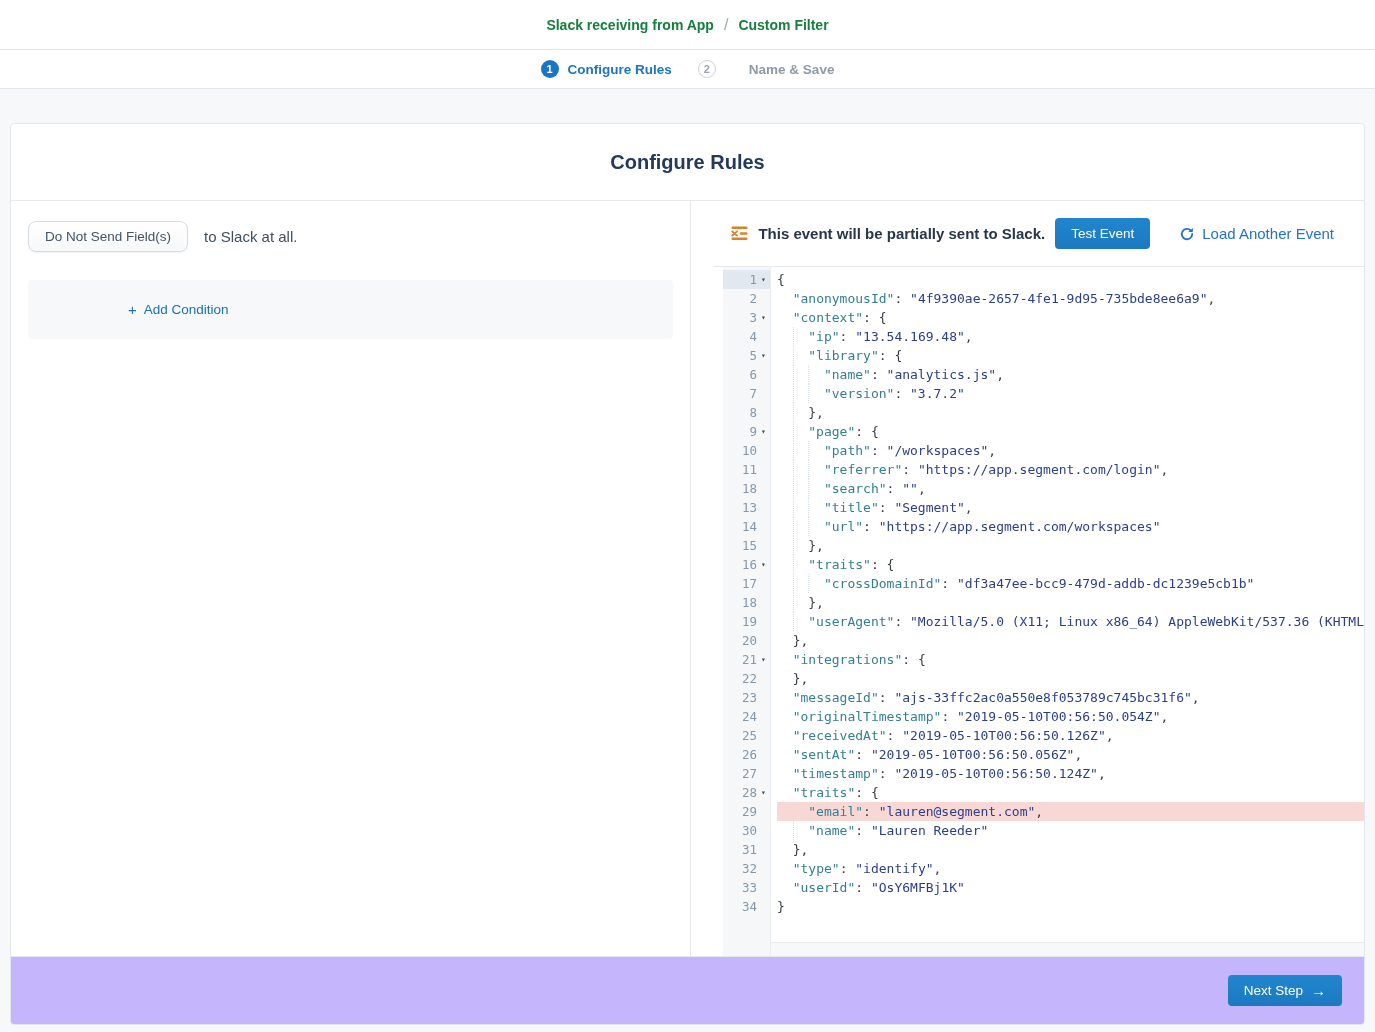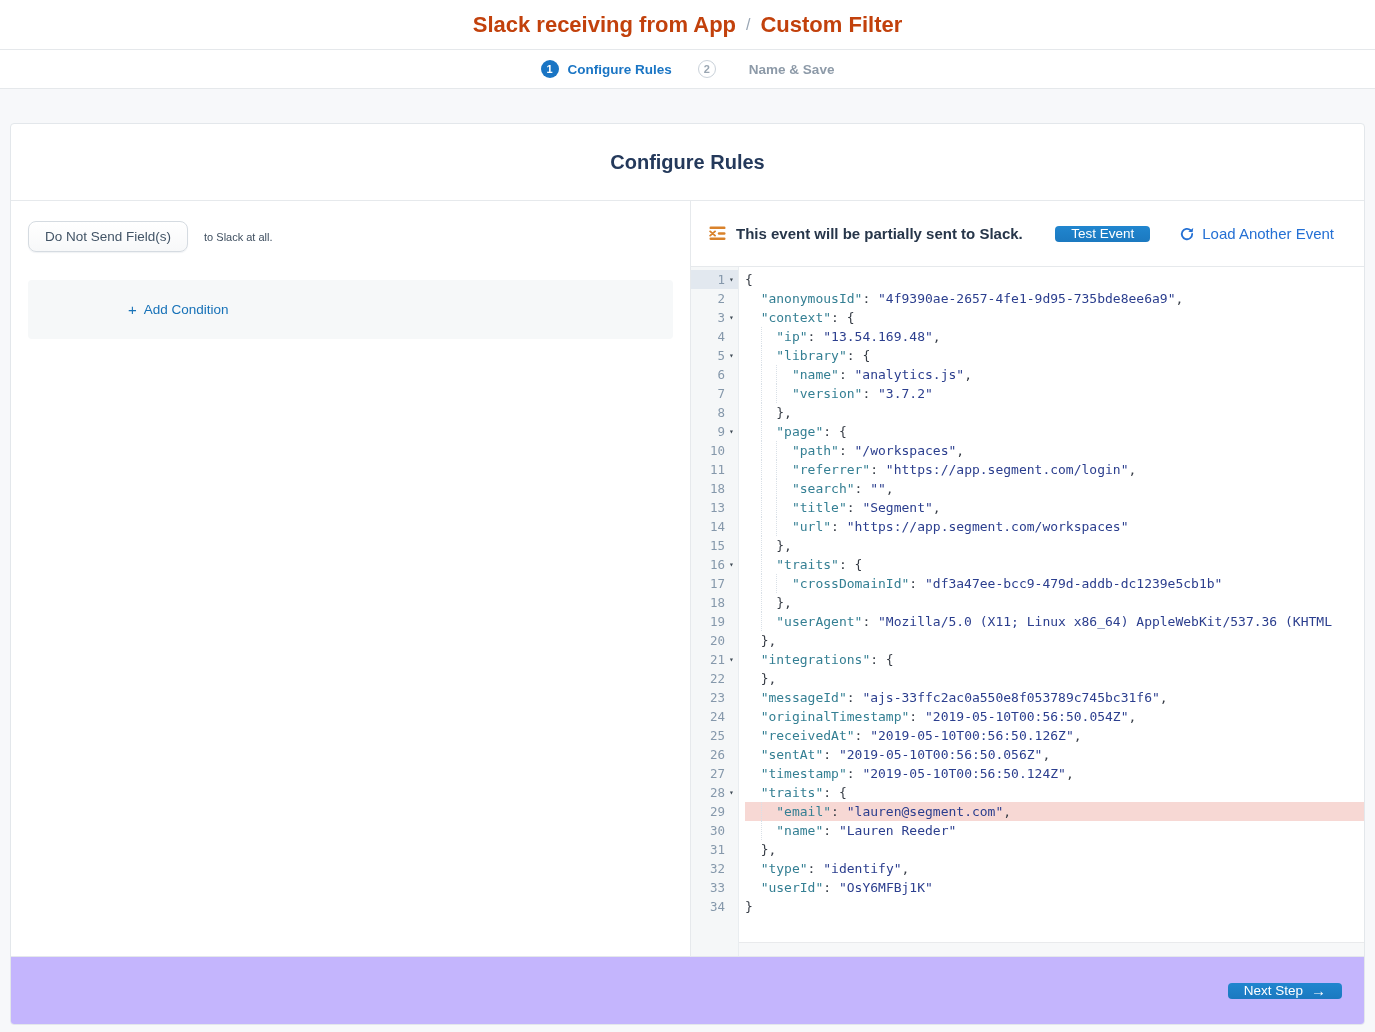--- a/index.html
+++ b/index.html
@@ -3,21 +3,21 @@
 <meta charset="utf-8">
 <style>
   * { margin:0; padding:0; box-sizing:border-box; }
   html,body { background:#f7f8fa; }
   body { width:1375px; height:1032px; position:relative; overflow:hidden;
          font-family:"Liberation Sans", sans-serif; color:#26394e; }
 
   
   .topbar { height:50px; background:#fff; border-bottom:1px solid #e5e8eb;
             display:flex; align-items:center; justify-content:center; }
-  .crumb { font-size:22px; font-weight:700; color:#c2410c; }
+  .crumb { font-size:14px; font-weight:700; color:#15803d; }
   .crumb-sep { color:#9aa7b5; font-weight:400; margin:0 10px; font-size:16px; }
 
   .stepbar { height:39px; background:#fff; border-bottom:1px solid #e5e8eb;
              display:flex; align-items:center; justify-content:center; gap:26px; }
   .step { display:flex; align-items:center; gap:9px; cursor:default; }
   .step-circle { width:18px; height:18px; border-radius:50%; font-size:11px; font-weight:700;
                  display:flex; align-items:center; justify-content:center; }
   .step.active .step-circle { background:#1a75c4; color:#fff; }
   .step.active .step-label { color:#1a75c4; font-weight:700; font-size:13.5px; }
   .step.inactive .step-circle { background:#fff; border:1px solid #c9d1d9; color:#9aa6b2; }
@@ -33,33 +33,33 @@
 
   .card-body { flex:1; display:flex; min-height:0; }
 
   
   .left-col { width:680px; border-right:1px solid #e6e9ec; padding:20px 17px; }
   .rule-row { display:flex; align-items:center; gap:16px; }
   .chip { height:31px; padding:0 16px; display:flex; align-items:center;
           background:linear-gradient(#ffffff,#f7f8f9); border:1px solid #d5dbe1;
           border-radius:8px; font-size:13.5px; font-weight:500; color:#425466;
           box-shadow:0 1px 1px rgba(67,90,111,0.08); cursor:pointer; white-space:nowrap; }
-  .rule-suffix { font-size:11px; color:#3f4f60; }
+  .rule-suffix { font-size:15px; color:#3f4f60; }
   .add-box { margin-top:28px; height:59px; background:#f6f8f9; border-radius:4px;
              display:flex; align-items:center; padding-left:100px; }
   .add-link { display:flex; align-items:center; gap:7px; color:#1772b8;
               font-size:13.5px; font-weight:500; cursor:pointer; }
   .plus { font-size:15px; font-weight:500; line-height:1; }
 
   
-  .right-col { flex:1; display:flex; flex-direction:column; min-width:0; }
+  .right-col { flex:1; display:flex; flex-direction:column; min-width:0;align-items:flex-end; }
   .event-header { height:66px; border-bottom:1px solid #e6e9ec; display:flex;
                   align-items:center; padding:0 30px 0 18px; gap:10px; }
   .event-status { flex:1; font-size:15px; font-weight:700; color:#27364a; }
-  .btn-blue { height:16px; padding:0 16px; border:none; border-radius:4px;
+  .btn-blue { height:31px; padding:0 16px; border:none; border-radius:4px;
               background:linear-gradient(#2186cf,#1b79c0); color:#fff; font-size:13.5px;
               font-weight:500; font-family:"Liberation Sans",sans-serif; cursor:pointer;
               display:inline-flex; align-items:center; gap:8px; }
   .load-link { display:flex; align-items:center; gap:8px; color:#2470d4;
                font-size:15px; font-weight:500; cursor:pointer; margin-left:20px; white-space:nowrap; }
 
   
   .editor { flex:1; display:flex; position:relative; min-height:0; overflow:hidden;
             font-family:"DejaVu Sans Mono", monospace; font-size:13px; }
   .gutter { width:48px; background:#f5f7f8; border-right:1px solid #e9edf0;

